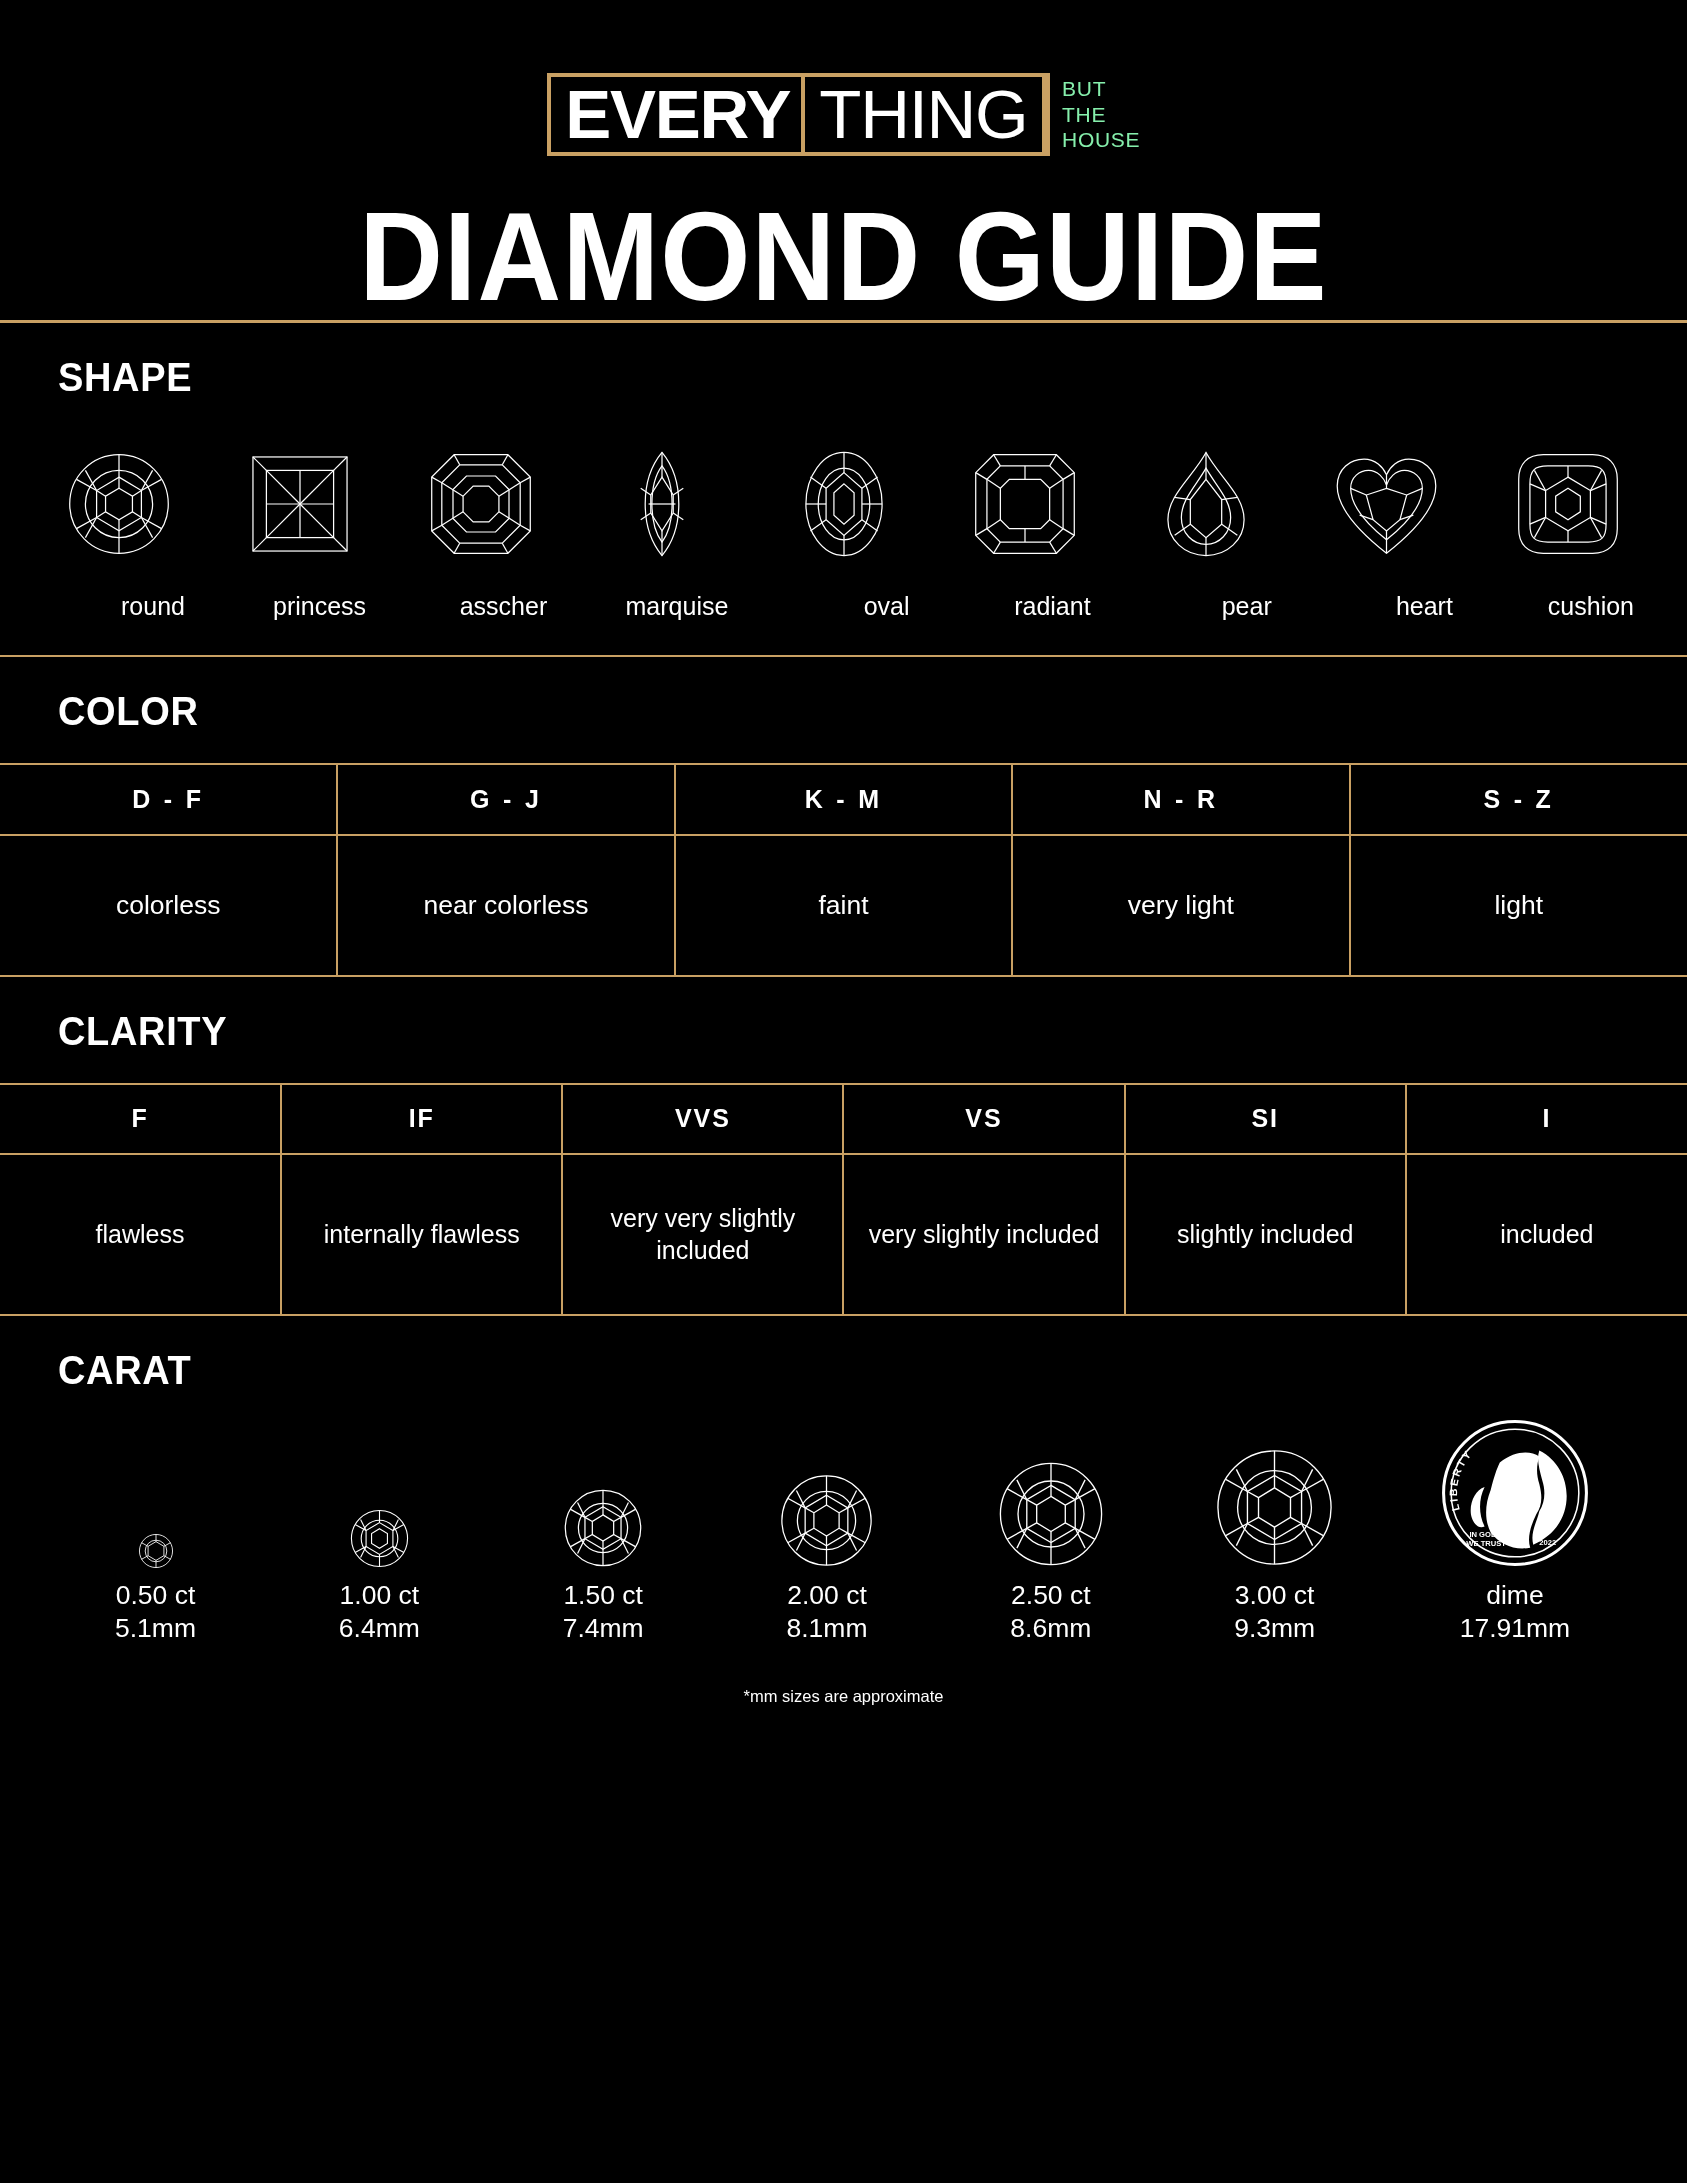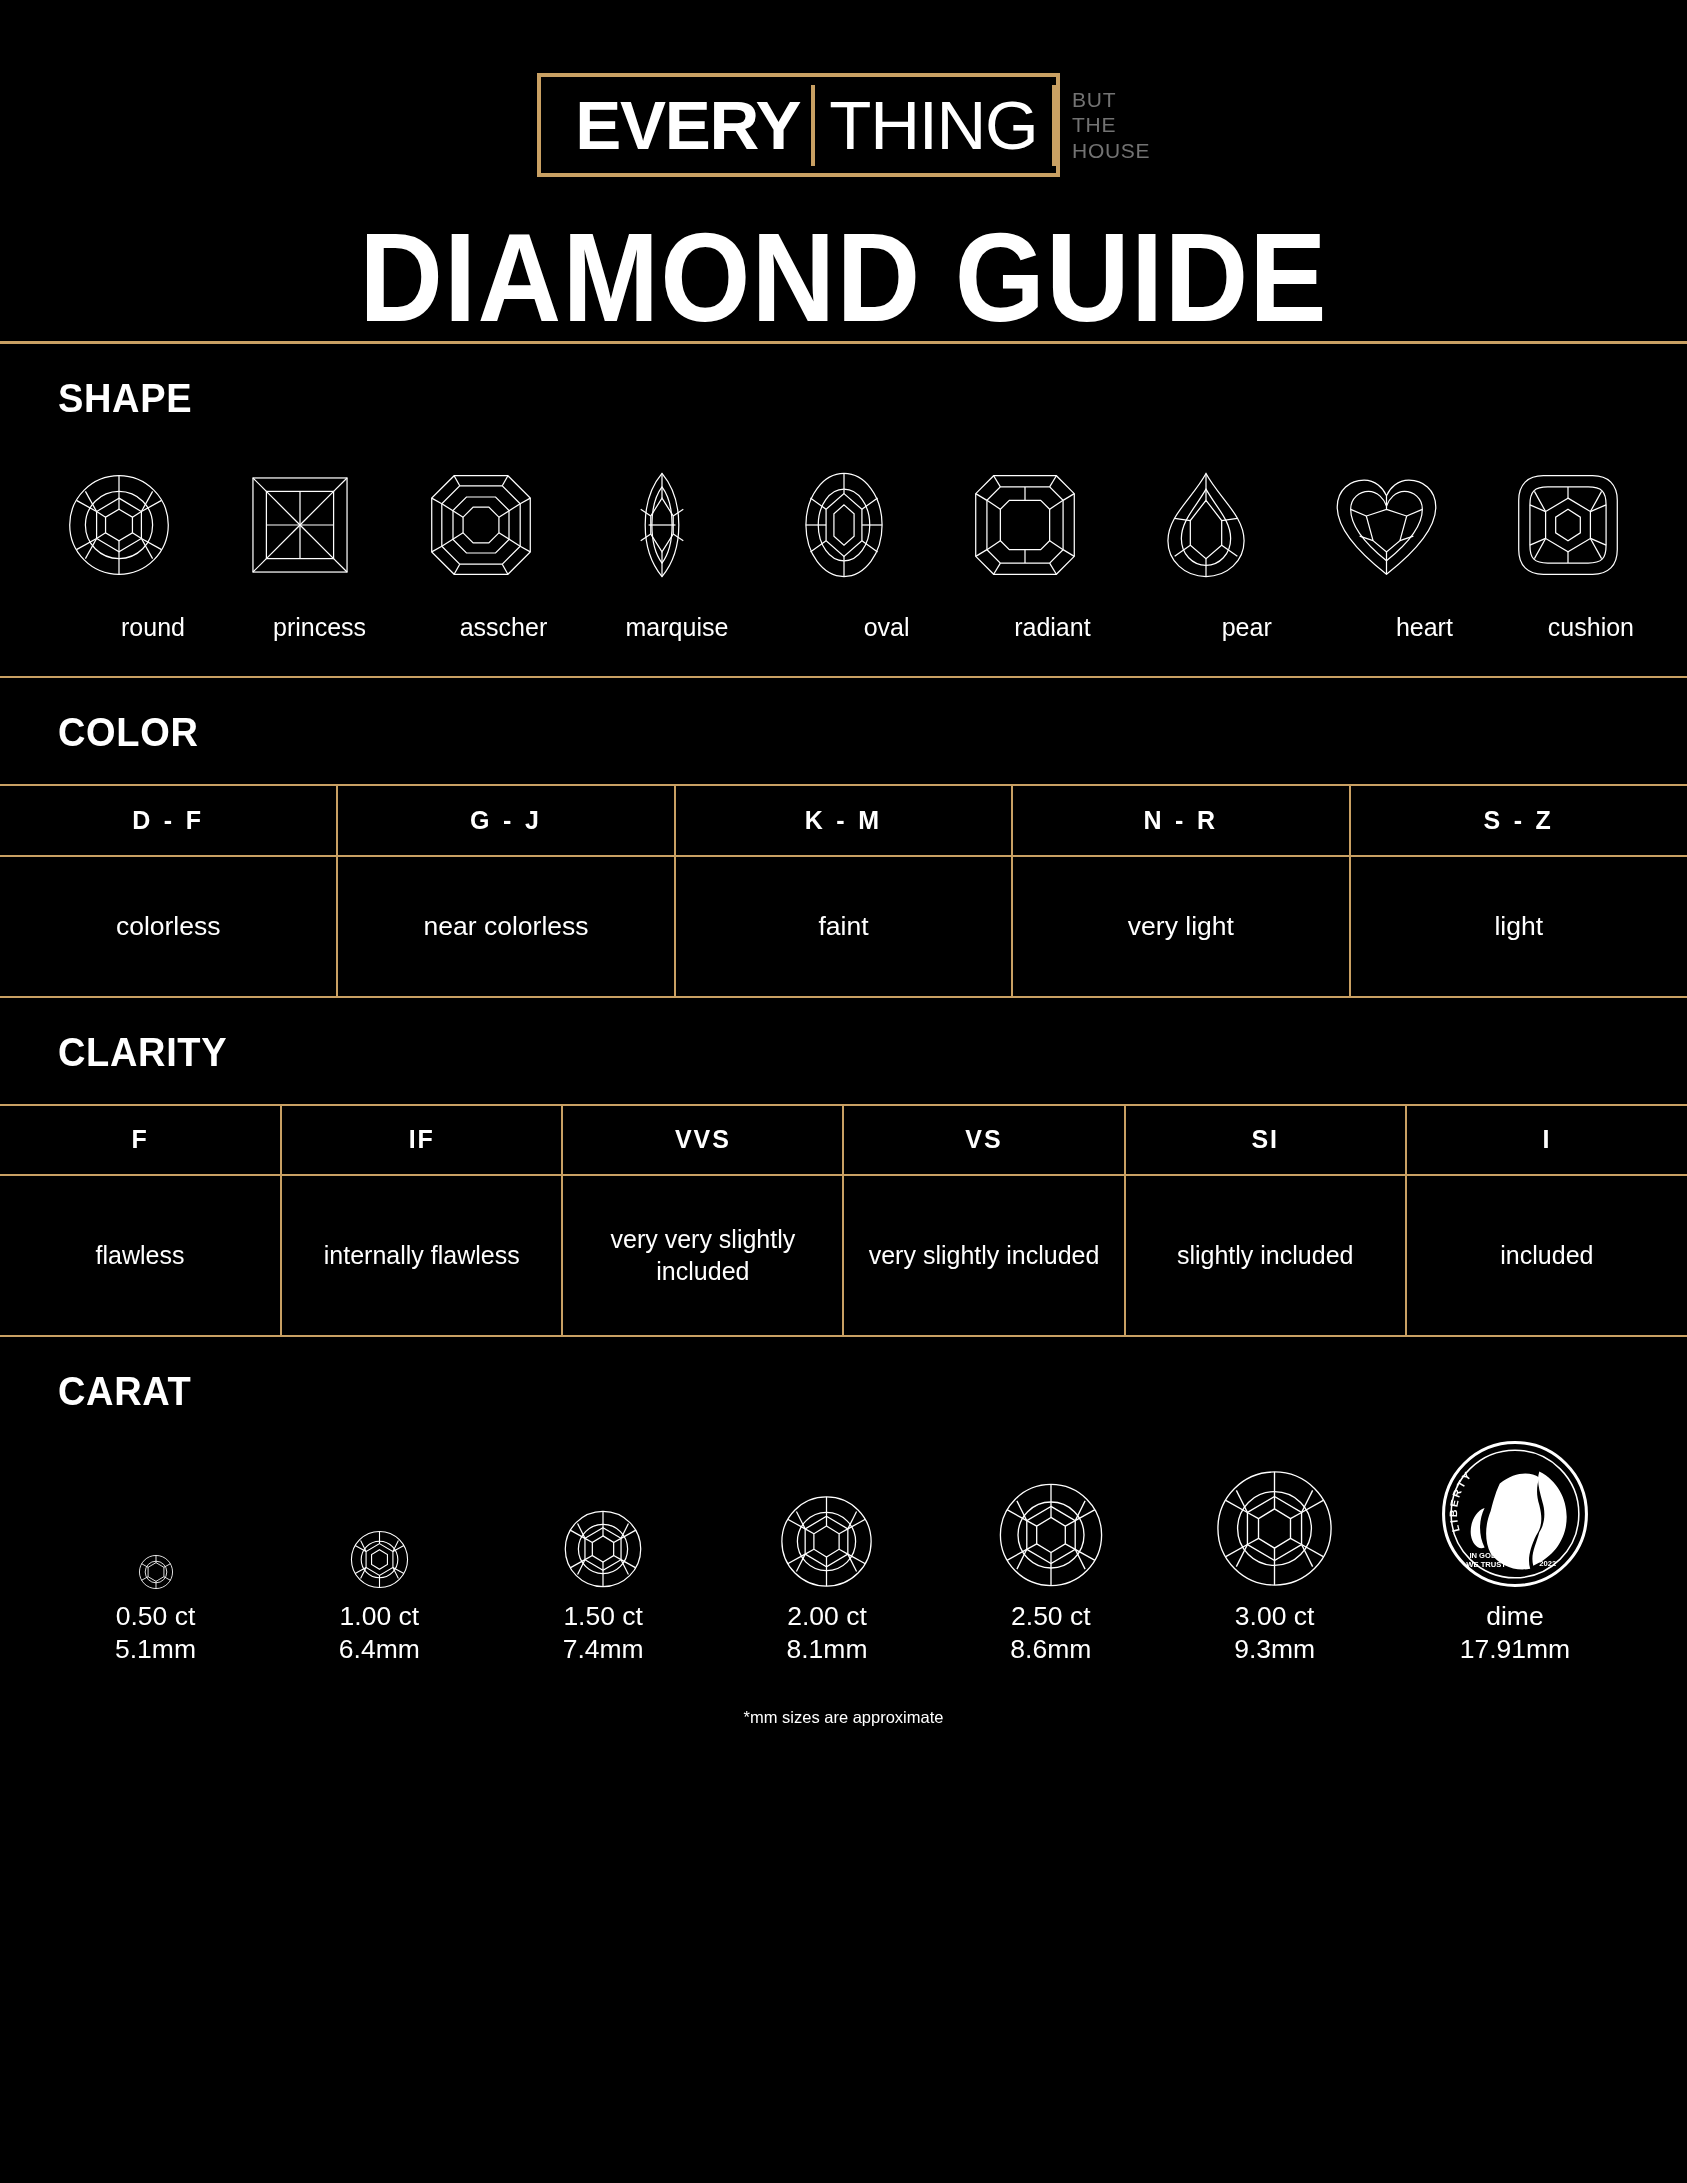--- a/index.html
+++ b/index.html
@@ -31,23 +31,22 @@
   .logo-row {
     display: flex;
     justify-content: center;
     align-items: center;
     gap: 0px;
   }
   .logo-main {
     display: flex;
     align-items: center;
     border: 4.6px solid #c9a063;
-    height: 104px;
+    height: 83px;
     box-sizing: border-box;
-    padding-left: 20px;
   }
   .logo-every {
     font-family: "Liberation Sans", sans-serif;
     font-weight: bold;
     font-size: 69px;
     letter-spacing: -1.3px;
     line-height: 1;
     padding: 0 10.6px 0 14.6px;
     color: #ffffff;
   }
@@ -67,21 +66,21 @@
     padding: 0 14.6px;
     text-align: right;
   }
   .logo-right {
     text-align: left;
     font-size: 21px;
     line-height: 1.22;
     font-weight: normal;
     letter-spacing: 0.7px;
     padding-left: 12px;
-    color: #737373;
+    color: #86efac;
   }
   .title {
     font-family: "Liberation Sans Narrow", "Liberation Sans", sans-serif;
     font-weight: bold;
     font-size: 126px;
     letter-spacing: 1.3px;
     margin-top: 38px;
     margin-bottom: 0;
     line-height: 1;
     transform: scaleX(0.92);

